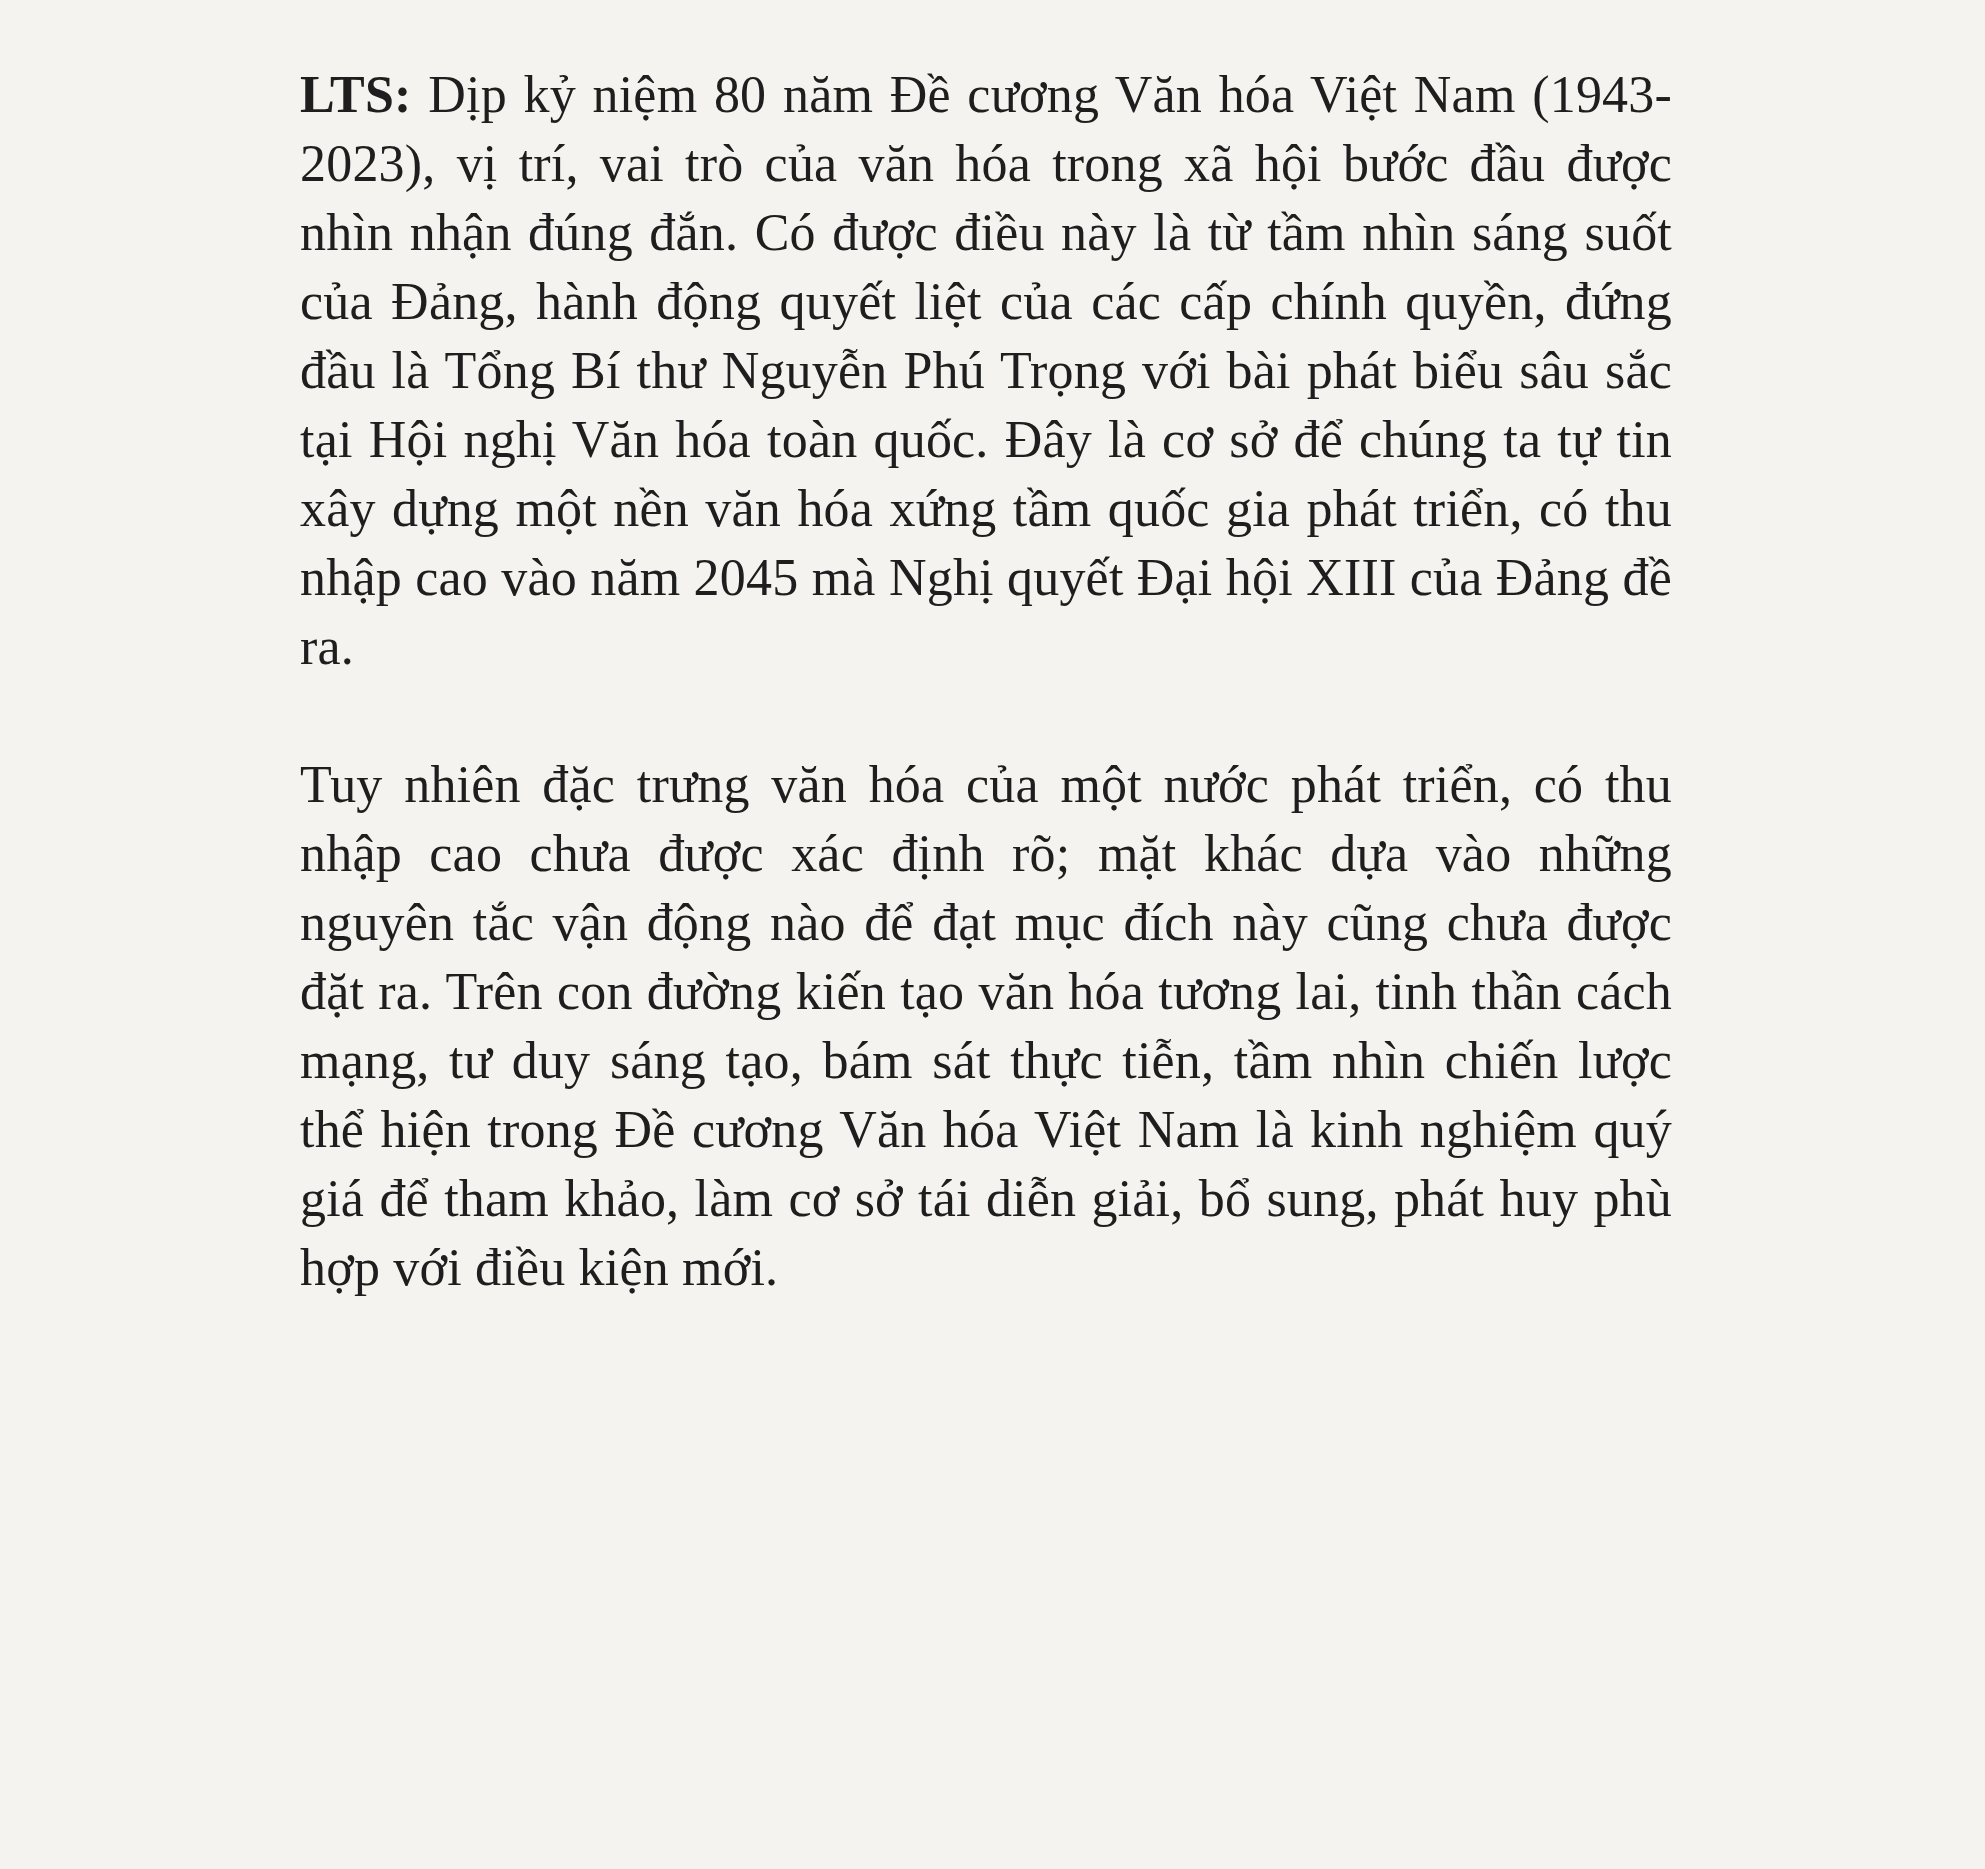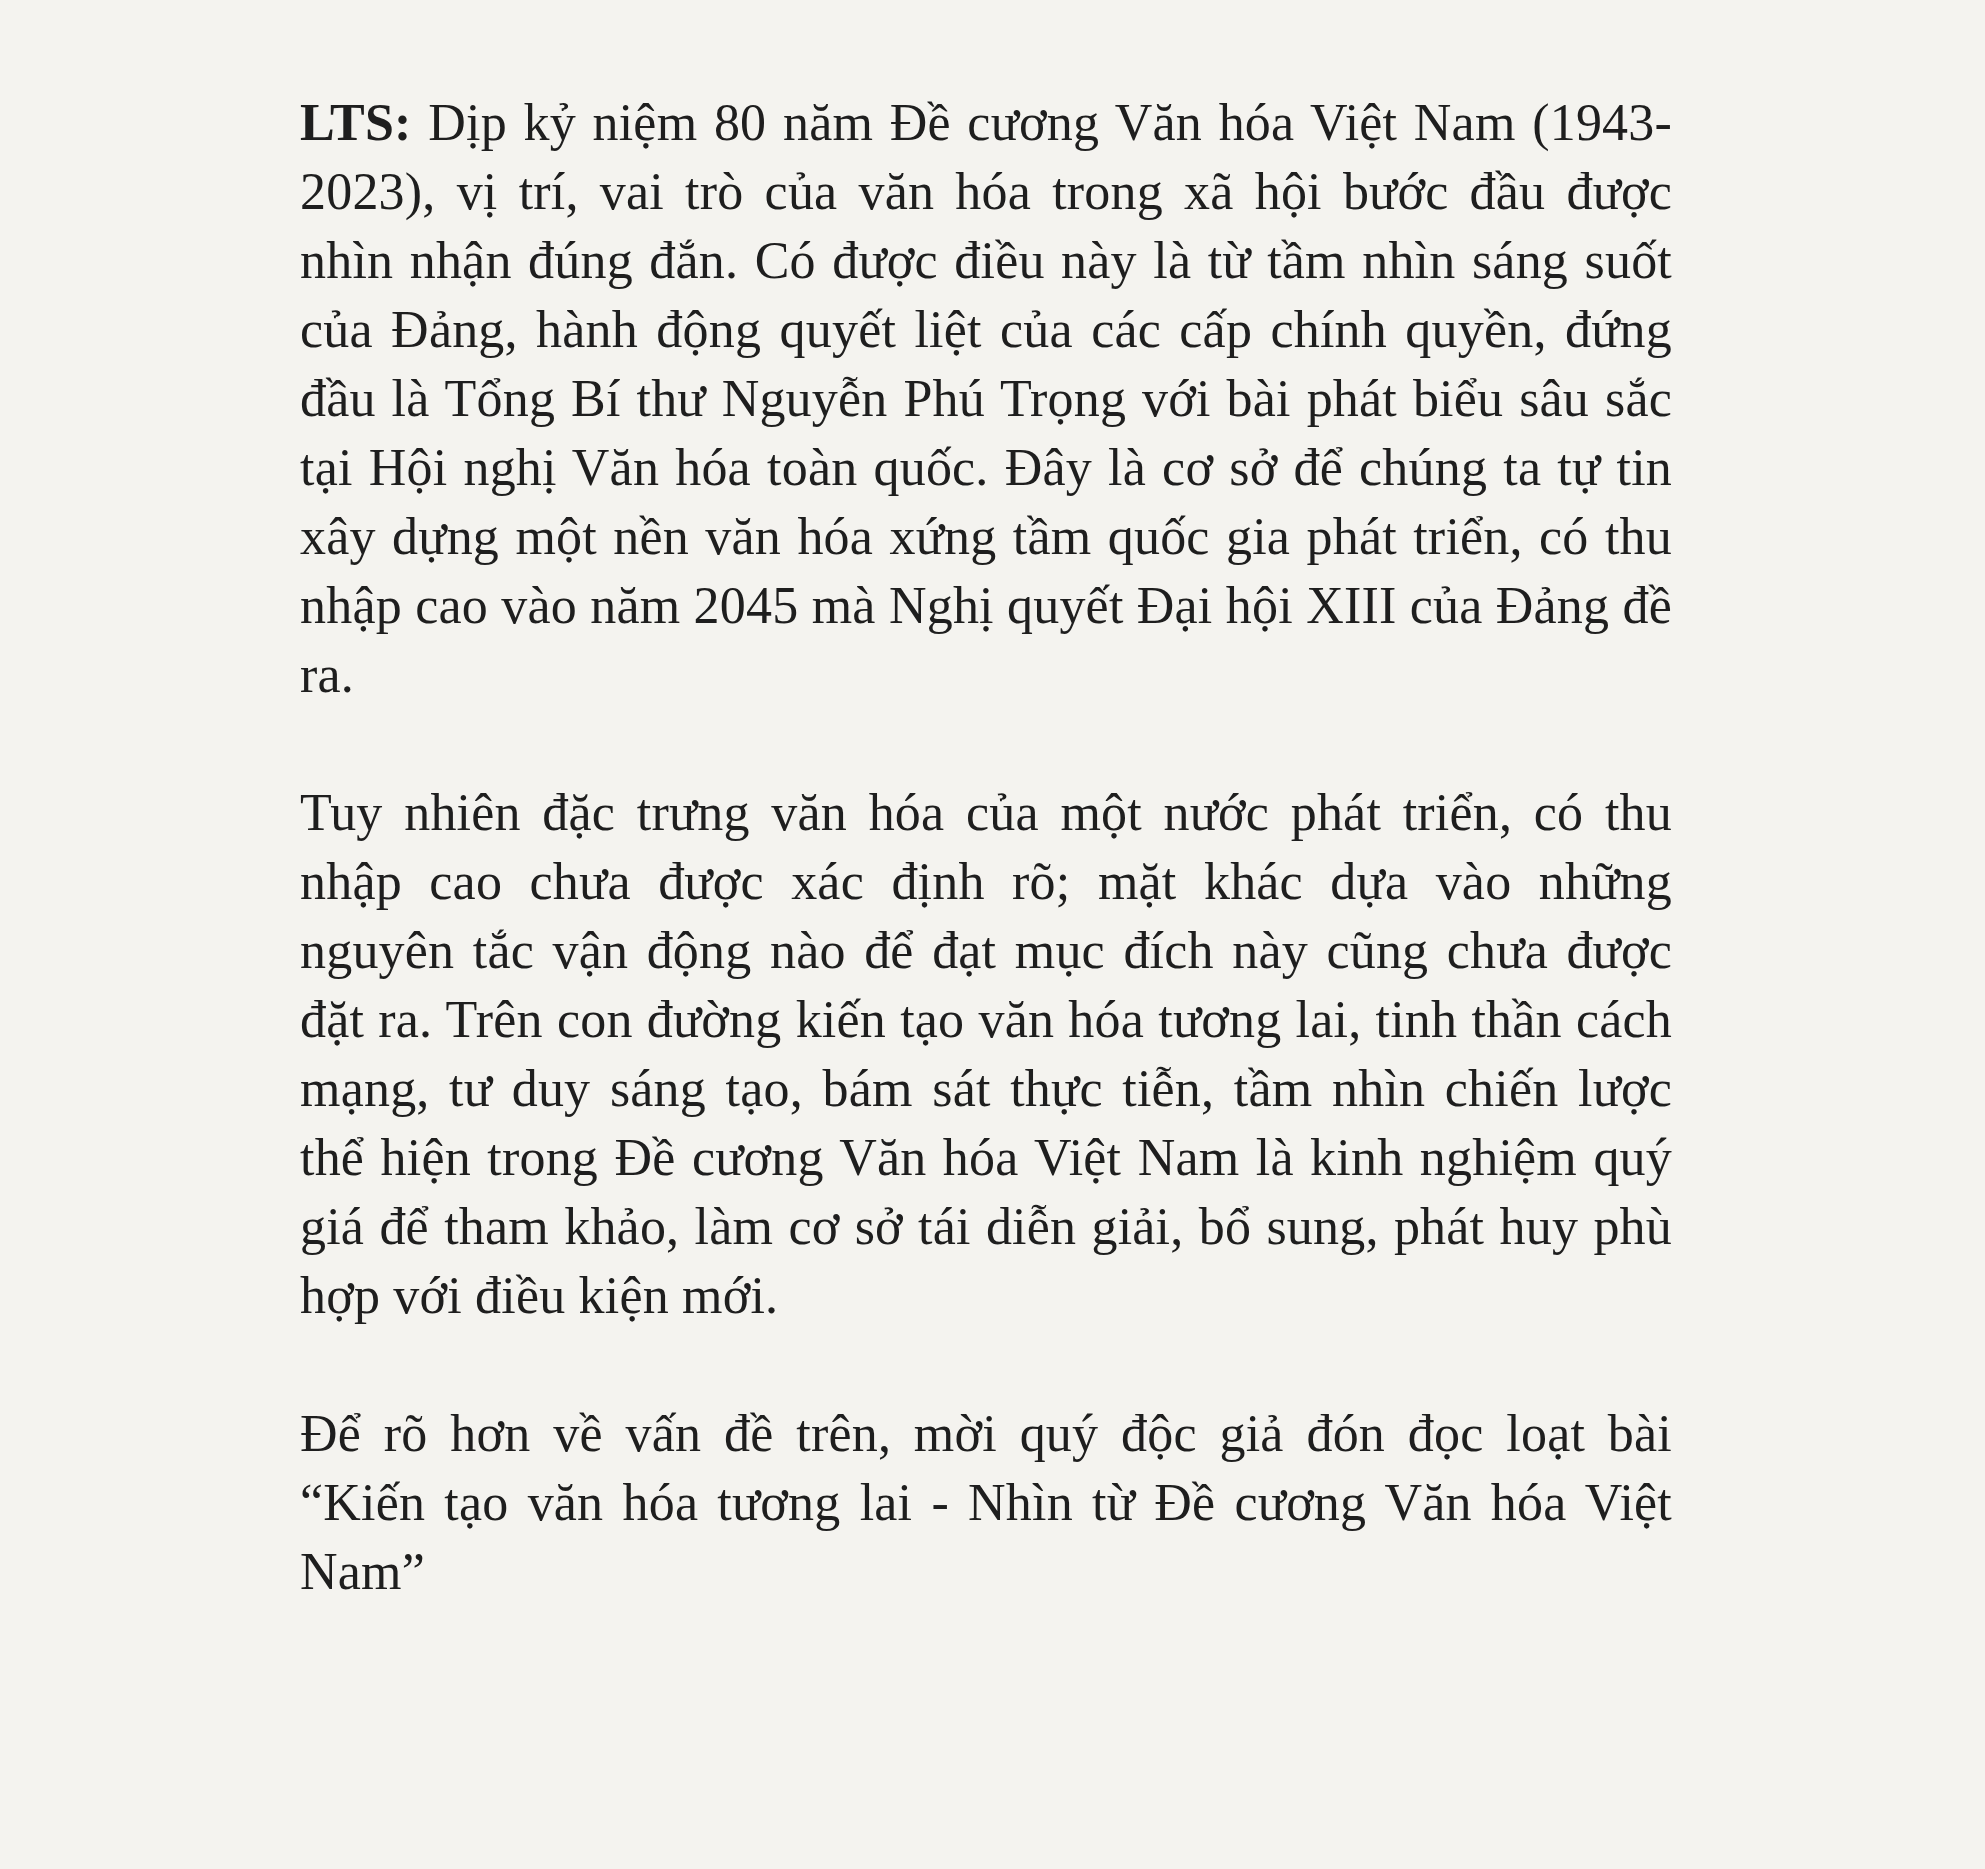--- a/index.html
+++ b/index.html
@@ -10,21 +10,21 @@
       width: 1985px;
       height: 1869px;
       background: #f4f3ef;
       color: #1e1e1e;
       overflow: hidden;
       position: relative;
     }
     .article {
       position: absolute;
       left: 300px;
-      top: 88px;
+      top: 60px;
       width: 1372px;
       font-family: "Liberation Serif", "DejaVu Serif", serif;
       font-size: 52px;
       line-height: 69px;
       text-align: justify;
       letter-spacing: 0.2px;
     }
     .para {
       margin: 0 0 69px 0;
     }
@@ -34,15 +34,14 @@
     .lead-label {
       font-weight: bold;
     }
   </style>
 </head>
 <body>
 
 <div class="article">
   <p class="para"><span class="lead-label">LTS:</span><span> Dịp kỷ niệm 80 năm Đề cương Văn hóa Việt Nam (1943-2023), vị trí, vai trò của văn hóa trong xã hội bước đầu được nhìn nhận đúng đắn. Có được điều này là từ tầm nhìn sáng suốt của Đảng, hành động quyết liệt của các cấp chính quyền, đứng đầu là Tổng Bí thư Nguyễn Phú Trọng với bài phát biểu sâu sắc tại Hội nghị Văn hóa toàn quốc. Đây là cơ sở để chúng ta tự tin xây dựng một nền văn hóa xứng tầm quốc gia phát triển, có thu nhập cao vào năm 2045 mà Nghị quyết Đại hội XIII của Đảng đề ra.</span></p>
   <p class="para">Tuy nhiên đặc trưng văn hóa của một nước phát triển, có thu nhập cao chưa được xác định rõ; mặt khác dựa vào những nguyên tắc vận động nào để đạt mục đích này cũng chưa được đặt ra. Trên con đường kiến tạo văn hóa tương lai, tinh thần cách mạng, tư duy sáng tạo, bám sát thực tiễn, tầm nhìn chiến lược thể hiện trong Đề cương Văn hóa Việt Nam là kinh nghiệm quý giá để tham khảo, làm cơ sở tái diễn giải, bổ sung, phát huy phù hợp với điều kiện mới.</p>
-  <p class="para">Để rõ hơn về vấn đề trên, mời quý độc giả đón đọc loạt bài “Kiến tạo văn hóa tương lai - Nhìn từ Đề cương Văn hóa Việt Nam”</p>
 </div>
 
 
 </body></html>

